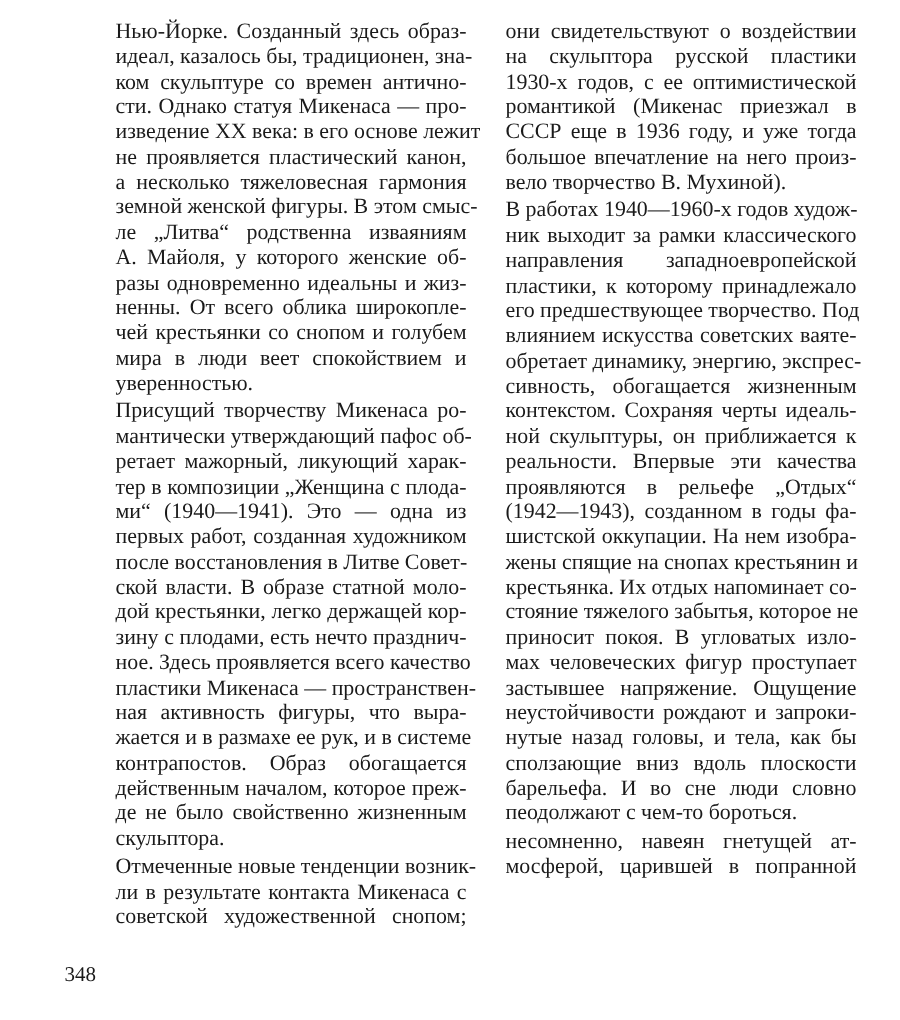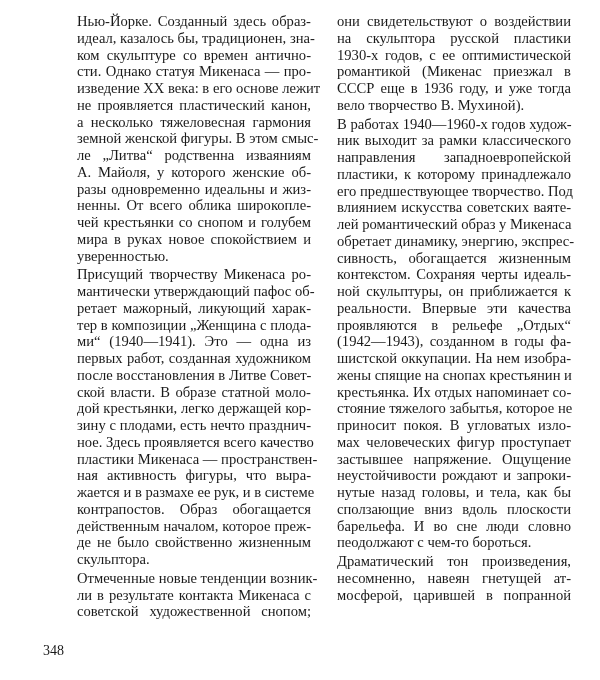--- a/index.html
+++ b/index.html
@@ -26,21 +26,21 @@
         <span class="line">сти. Однако статуя Микенаса — про-</span>
         <span class="line">изведение XX века: в его основе лежит</span>
         <span class="line">не проявляется пластический канон,</span>
         <span class="line">а несколько тяжеловесная гармония</span>
         <span class="line">земной женской фигуры. В этом смыс-</span>
         <span class="line">ле „Литва“ родственна изваяниям</span>
         <span class="line">А. Майоля, у которого женские об-</span>
         <span class="line">разы одновременно идеальны и жиз-</span>
         <span class="line">ненны. От всего облика широкопле-</span>
         <span class="line">чей крестьянки со снопом и голубем</span>
-        <span class="line">мира в руках новое спокойствием и</span>
+        <span class="line">мира в люди веет спокойствием и</span>
         <span class="line last">уверенностью.</span>
       </div>
       <div class="para">
         <span class="line">Присущий творчеству Микенаса ро-</span>
         <span class="line">мантически утверждающий пафос об-</span>
         <span class="line">ретает мажорный, ликующий харак-</span>
         <span class="line">тер в композиции „Женщина с плода-</span>
         <span class="line">ми“ (1940—1941). Это — одна из</span>
         <span class="line">первых работ, созданная художником</span>
         <span class="line">после восстановления в Литве Совет-</span>
@@ -62,30 +62,30 @@
         <span class="line">советской художественной снопом;</span>
       </div>
     </div>
   <div class="col right" id="colR">
       <div class="para">
         <span class="line">они свидетельствуют о воздействии</span>
         <span class="line">на скульптора русской пластики</span>
         <span class="line">1930-х годов, с ее оптимистической</span>
         <span class="line">романтикой (Микенас приезжал в</span>
         <span class="line">СССР еще в 1936 году, и уже тогда</span>
+        <span class="line">большое впечатление на него произ-</span>
         <span class="line last">вело творчество В. Мухиной).</span>
       </div>
       <div class="para">
         <span class="line">В работах 1940—1960-х годов худож-</span>
         <span class="line">ник выходит за рамки классического</span>
         <span class="line">направления западноевропейской</span>
         <span class="line">пластики, к которому принадлежало</span>
         <span class="line">его предшествующее творчество. Под</span>
         <span class="line">влиянием искусства советских ваяте-</span>
-        <span class="line">лей романтический образ у Микенаса</span>
         <span class="line">обретает динамику, энергию, экспрес-</span>
         <span class="line">сивность, обогащается жизненным</span>
         <span class="line">контекстом. Сохраняя черты идеаль-</span>
         <span class="line">ной скульптуры, он приближается к</span>
         <span class="line">реальности. Впервые эти качества</span>
         <span class="line">проявляются в рельефе „Отдых“</span>
         <span class="line">(1942—1943), созданном в годы фа-</span>
         <span class="line">шистской оккупации. На нем изобра-</span>
         <span class="line">жены спящие на снопах крестьянин и</span>
         <span class="line">крестьянка. Их отдых напоминает со-</span>
@@ -93,19 +93,18 @@
         <span class="line">приносит покоя. В угловатых изло-</span>
         <span class="line">мах человеческих фигур проступает</span>
         <span class="line">застывшее напряжение. Ощущение</span>
         <span class="line">неустойчивости рождают и запроки-</span>
         <span class="line">нутые назад головы, и тела, как бы</span>
         <span class="line">сползающие вниз вдоль плоскости</span>
         <span class="line">барельефа. И во сне люди словно</span>
         <span class="line last">пеодолжают с чем-то бороться.</span>
       </div>
       <div class="para">
-        <span class="line">Драматический тон произведения,</span>
         <span class="line">несомненно, навеян гнетущей ат-</span>
         <span class="line">мосферой, царившей в попранной</span>
       </div>
     </div>
   <div class="folio">348</div>
 </div>
 
 </body></html>

